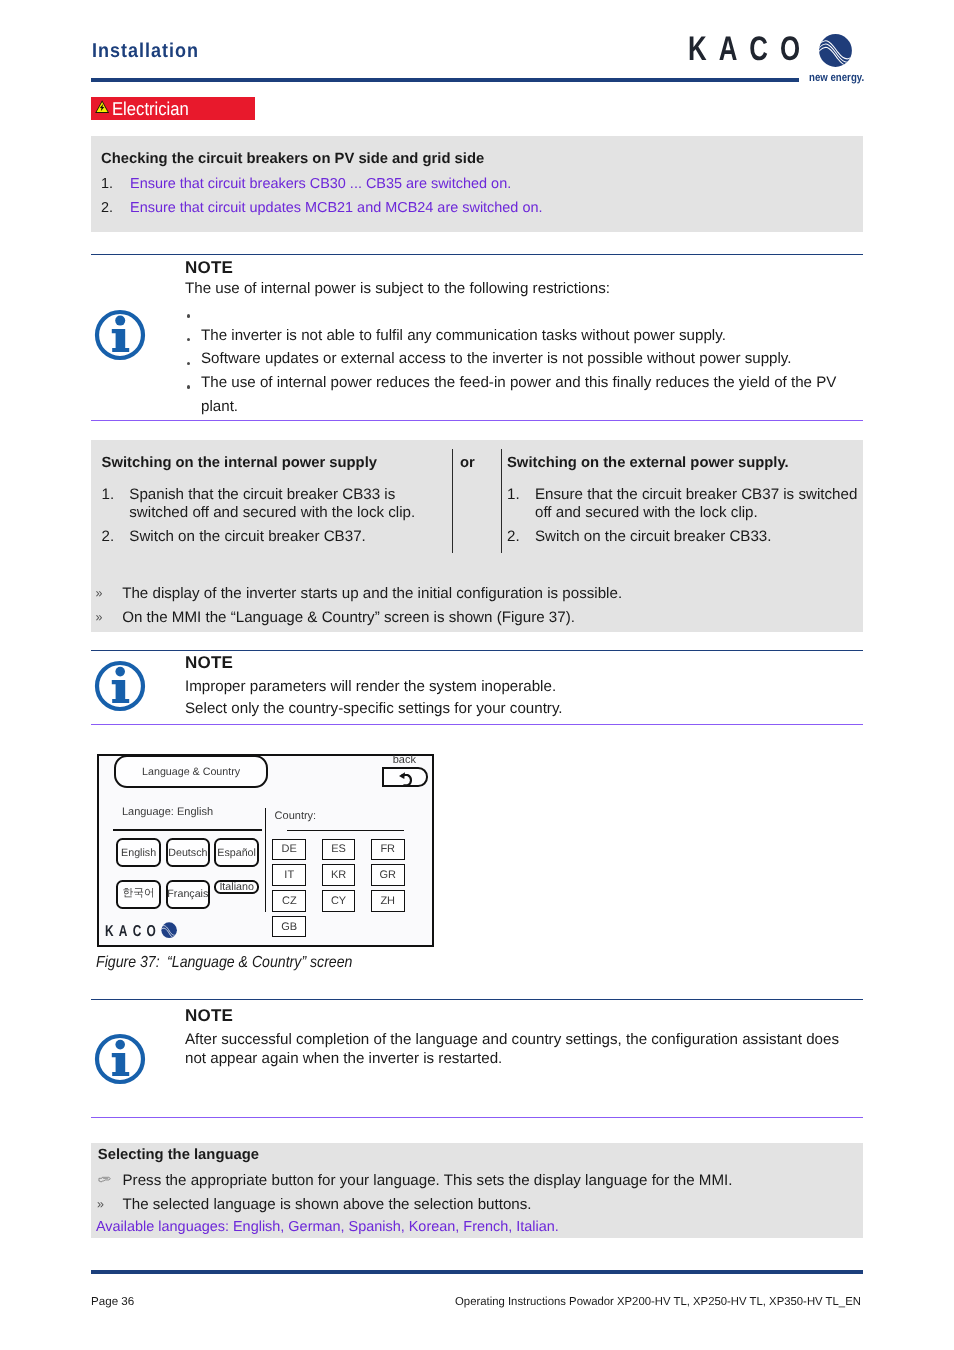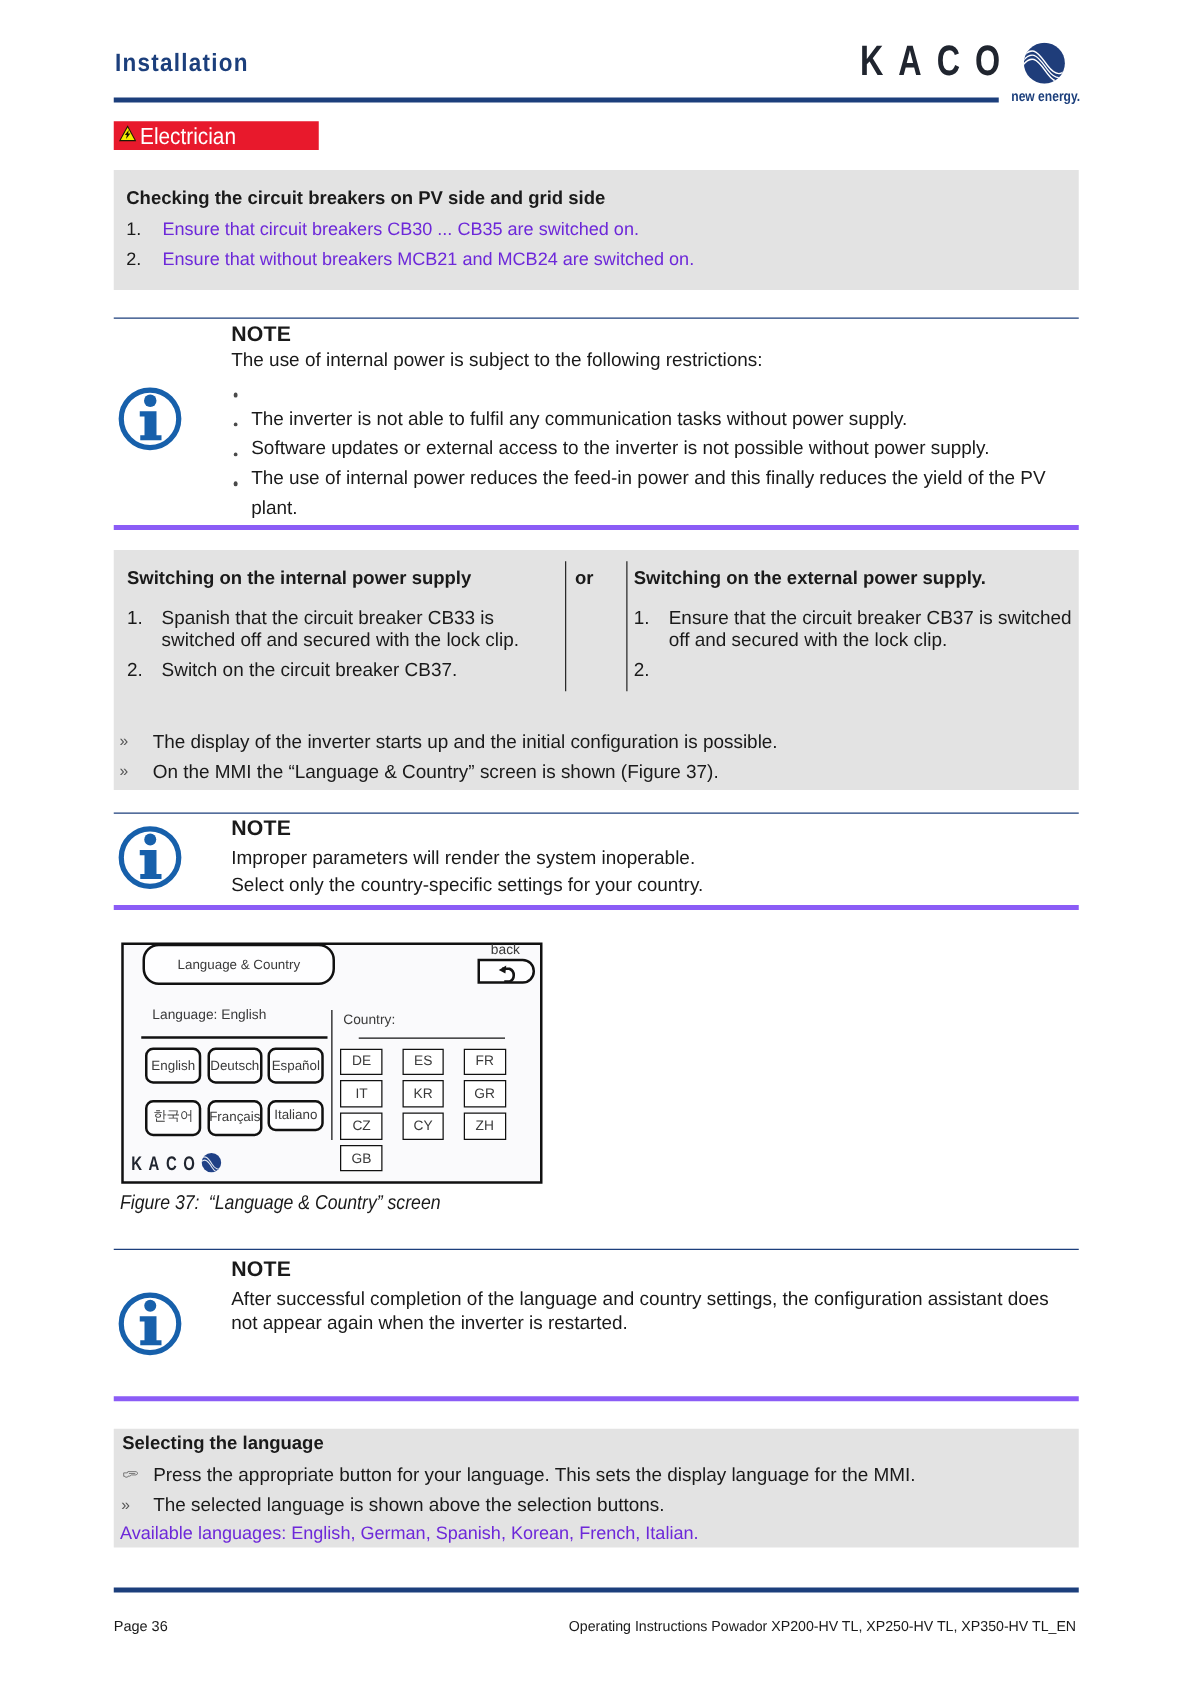--- a/index.html
+++ b/index.html
@@ -22,21 +22,21 @@
   #warn-icon{left:4.2px;top:3.5px;width:14.3px;height:13.2px;}
   #warn-label{left:21.4px;top:0.8px;font-size:18.5px;color:#ffffff;white-space:nowrap;transform:scaleX(0.9);transform-origin:left top;}
 
   
   .gbox{background:#e3e3e3;}
   .gb-head{font-size:14.8px;font-weight:bold;color:#1a1a1a;}
   .txt{font-size:14.45px;color:#6d28d9;line-height:17px;}
   .num{font-size:14.45px;color:#1a1a1a;line-height:17px;}
 
   
-  .note{border-top:1.6px solid #1c3f7c;border-bottom:4px solid #8b5cf6;box-sizing:content-box;}
+  .note{border-top:1.6px solid #1c3f7c;border-bottom:1px solid #8b5cf6;box-sizing:content-box;}
   .note-title{font-size:17px;font-weight:bold;letter-spacing:0.2px;color:#1a1a1a;}
   .guill{font-size:12.5px;color:#555;}
   .bdot{width:3.2px;height:3.2px;border-radius:50%;background:#4a4a4a;}
   .ntxt{font-size:15.15px;color:#1a1a1a;line-height:23.6px;}
   .np{line-height:18.3px;}
   .numb{font-size:15.15px;color:#1a1a1a;line-height:18.3px;}
 
   
   #fig{left:97.1px;top:753.6px;width:337px;height:193.2px;background:#fafafc;border:2px solid #111111;box-sizing:border-box;}
   .scr-btn{position:absolute;background:#fefeff;border:2.1px solid #111111;box-sizing:border-box;
@@ -87,21 +87,21 @@
       </svg>
     </div>
     <div class="abs" id="warn-label">Electrician</div>
   </div>
 
   <div class="abs gbox" id="blk1" style="left:91px;top:136px;width:772px;height:96px;">
     <div class="abs gb-head" style="left:10px;top:15px;">Checking the circuit breakers on PV side and grid side</div>
     <div class="abs num" style="left:10px;top:40px;">1.</div>
     <div class="abs txt" style="left:39px;top:40px;">Ensure that circuit breakers CB30 ... CB35 are switched on.</div>
     <div class="abs num" style="left:10px;top:64px;">2.</div>
-    <div class="abs txt" style="left:39px;top:64px;">Ensure that without breakers MCB21 and MCB24 are switched on.</div>
+    <div class="abs txt" style="left:39px;top:64px;">Ensure that circuit updates MCB21 and MCB24 are switched on.</div>
   </div>
 
   <div class="abs note" id="note1" style="left:91px;top:253.7px;width:772px;height:165.8px;">
     <div class="abs" style="left:3px;top:54.3px;">
       <svg viewBox="0 0 52 52" width="52" height="52" aria-hidden="true">
         <circle cx="26" cy="26" r="23" fill="none" stroke="#1760ab" stroke-width="4.2"></circle>
         <circle cx="26.2" cy="11.6" r="5.0" fill="#1760ab"></circle>
         <path d="M17.8 19.9 H31.2 V39.1 H35.2 V43.1 H18.2 V39.1 H21.6 V24.2 H17.8 Z" fill="#1760ab"></path>
       </svg>
     </div>
@@ -124,20 +124,21 @@
     <div class="abs gb-head" style="left:416px;top:15px;">Switching on the external power supply.</div>
 
     <div class="abs numb" style="left:10.6px;top:45.9px;">1.</div>
     <div class="abs ntxt np" style="left:38.3px;top:46.2px;width:325px;">Spanish that the circuit breaker CB33 is switched off and secured with the lock clip.</div>
     <div class="abs numb" style="left:10.6px;top:88.4px;">2.</div>
     <div class="abs ntxt np" style="left:38.3px;top:87.8px;width:325px;">Switch on the circuit breaker CB37.</div>
 
     <div class="abs numb" style="left:416px;top:45.9px;">1.</div>
     <div class="abs ntxt np" style="left:444px;top:46.2px;width:330px;">Ensure that the circuit breaker CB37 is switched off and secured with the lock clip.</div>
     <div class="abs numb" style="left:416px;top:88.4px;">2.</div>
+    <div class="abs ntxt np" style="left:444px;top:87.8px;width:330px;">Switch on the circuit breaker CB33.</div>
 
     <div class="abs guill" style="left:4.6px;top:146px;">»</div>
     <div class="abs ntxt" style="left:31.2px;top:141.5px;">The display of the inverter starts up and the initial configuration is possible.</div>
     <div class="abs guill" style="left:4.6px;top:170px;">»</div>
     <div class="abs ntxt" style="left:31.2px;top:165.5px;">On the MMI the “Language &amp; Country” screen is shown (Figure 37).</div>
   </div>
 
   <div class="abs note" id="note2" style="left:91px;top:650.2px;width:772px;height:72.5px;">
     <div class="abs" style="left:3px;top:9.1px;">
       <svg viewBox="0 0 52 52" width="52" height="52" aria-hidden="true">
@@ -179,21 +180,21 @@
       </div>
     <div class="scr-btn" style="left:115.4px;top:82.6px;width:44.3px;height:28.9px;border-radius:6.5px;">
         <span>Español</span>
       </div>
     <div class="scr-btn" style="left:17.4px;top:124.4px;width:44.3px;height:28.9px;border-radius:6.5px;">
         <span>한국어</span>
       </div>
     <div class="scr-btn" style="left:66.6px;top:124.4px;width:44.3px;height:28.9px;border-radius:6.5px;">
         <span>Français</span>
       </div>
-    <div class="scr-btn" style="left:115.4px;top:124.4px;width:44.3px;height:25px;border-radius:6.5px;">
+    <div class="scr-btn" style="left:115.4px;top:124.4px;width:44.3px;height:14px;border-radius:6.5px;">
         <span>Italiano</span>
       </div>
 
     <div class="cbtn" style="left:173.2px;top:83.1px;width:33.9px;height:21.4px;">
         <span>DE</span>
       </div>
     <div class="cbtn" style="left:222.5px;top:83.1px;width:33.9px;height:21.4px;">
         <span>ES</span>
       </div>
     <div class="cbtn" style="left:271.7px;top:83.1px;width:33.9px;height:21.4px;">

